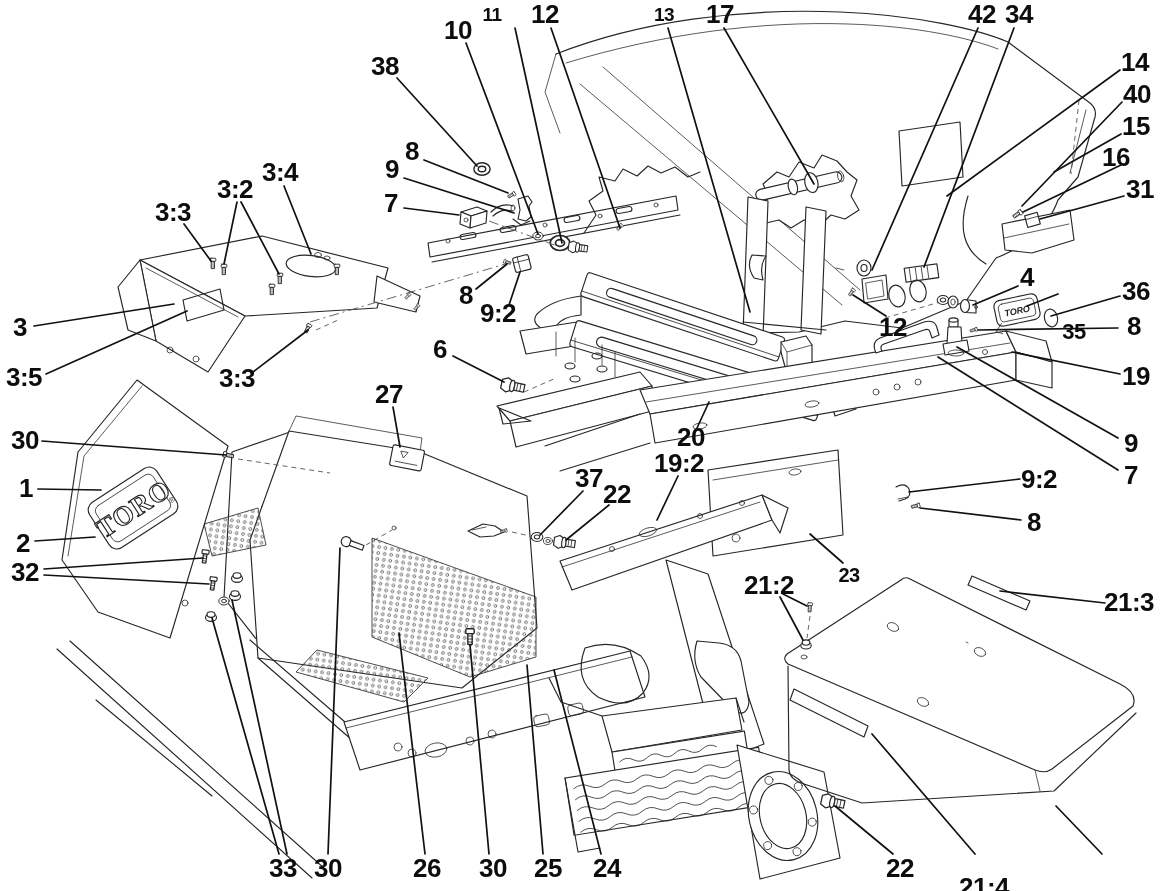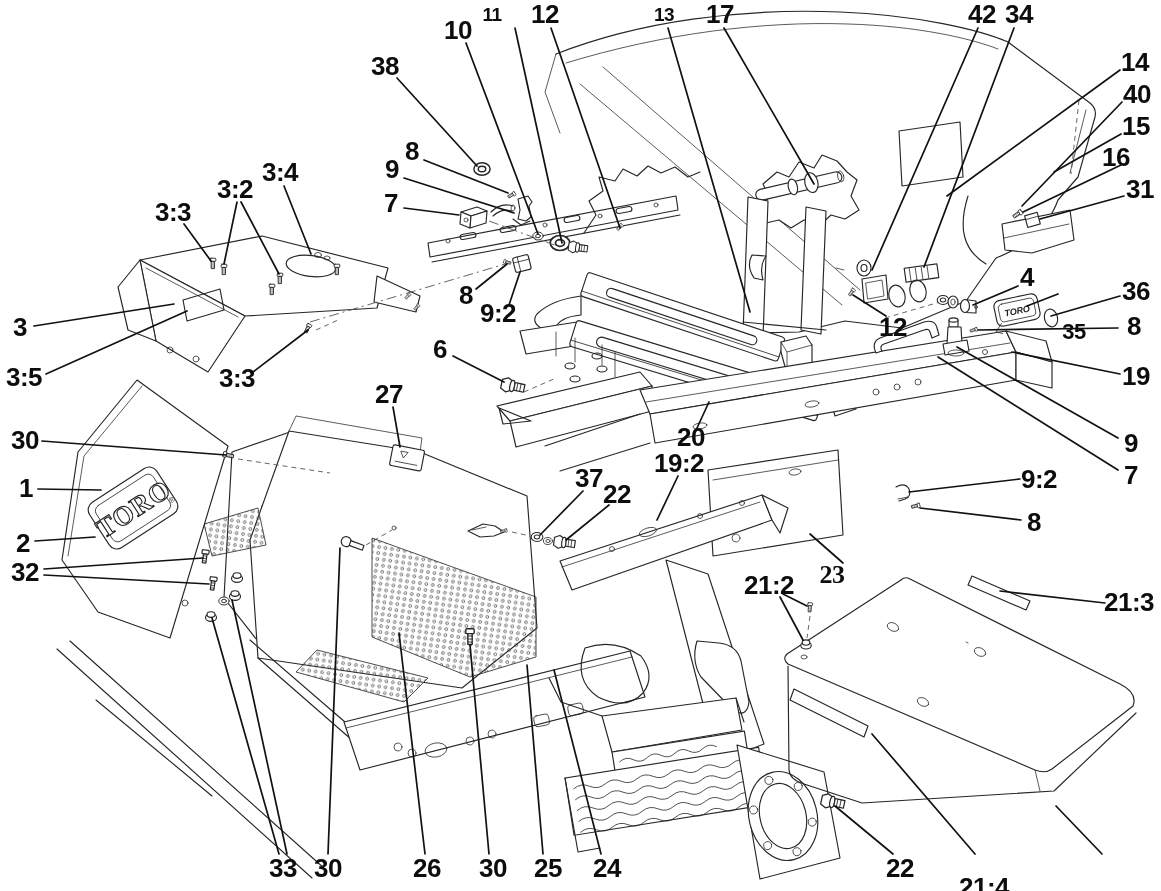--- a/index.html
+++ b/index.html
@@ -487,21 +487,21 @@
       <div class="callout" style="left: 1039px; top: 479px; font-size: 26px;">9:2</div>
       <div class="callout" style="left: 1034px; top: 522px; font-size: 26px;">8</div>
       <div class="callout" style="left: 691px; top: 437px; font-size: 26px;">20</div>
       <div class="callout" style="left: 679px; top: 463px; font-size: 26px;">19:2</div>
       <div class="callout" style="left: 589px; top: 478px; font-size: 26px;">37</div>
       <div class="callout" style="left: 617px; top: 494px; font-size: 26px;">22</div>
       <div class="callout" style="left: 25px; top: 440px; font-size: 26px;">30</div>
       <div class="callout" style="left: 26px; top: 488px; font-size: 26px;">1</div>
       <div class="callout" style="left: 23px; top: 543px; font-size: 26px;">2</div>
       <div class="callout" style="left: 25px; top: 572px; font-size: 26px;">32</div>
-      <div class="callout" style="left: 832px; top: 575px; font-size: 26px; font-family: Liberation Serif, serif;">23</div>
+      <div class="callout" style="left: 849px; top: 575px; font-size: 20px;">23</div>
       <div class="callout" style="left: 769px; top: 585px; font-size: 26px;">21:2</div>
       <div class="callout" style="left: 1129px; top: 602px; font-size: 26px;">21:3</div>
       <div class="callout" style="left: 283px; top: 868px; font-size: 26px;">33</div>
       <div class="callout" style="left: 328px; top: 868px; font-size: 26px;">30</div>
       <div class="callout" style="left: 427px; top: 868px; font-size: 26px;">26</div>
       <div class="callout" style="left: 493px; top: 868px; font-size: 26px;">30</div>
       <div class="callout" style="left: 548px; top: 868px; font-size: 26px;">25</div>
       <div class="callout" style="left: 607px; top: 868px; font-size: 26px;">24</div>
       <div class="callout" style="left: 900px; top: 868px; font-size: 26px;">22</div>
       <div class="callout" style="left: 984px; top: 868px; font-size: 26px; margin-top: 19px;">21:4</div>

